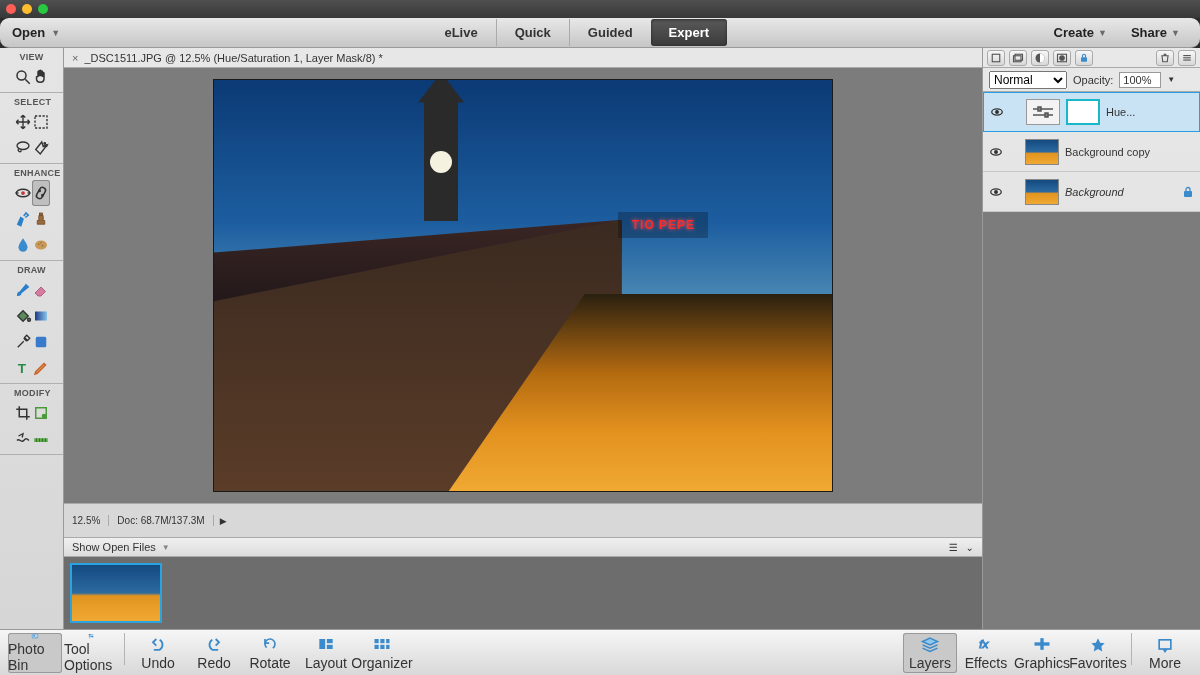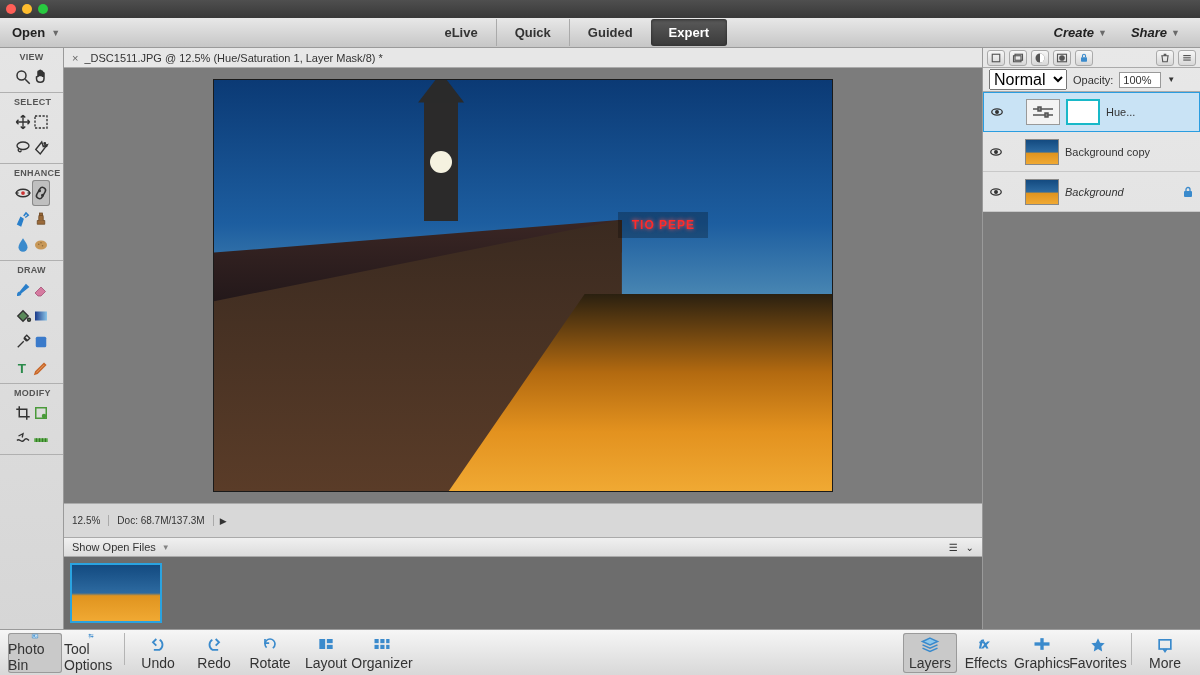--- a/index.html
+++ b/index.html
@@ -5,29 +5,29 @@
 * { margin: 0; padding: 0; box-sizing: border-box; font-family: "Lucida Grande", Arial, sans-serif; }
 body { width: 1200px; height: 675px; overflow: hidden; background: #2a2a2a; display: flex; flex-direction: column; }
 
 
 .titlebar { height: 18px; background: linear-gradient(#4f4f4f,#383838); display: flex; align-items: center; padding: 0 6px; gap: 6px; }
 .traffic { display: flex; gap: 6px; }
 .traffic span { width: 10px; height: 10px; border-radius: 50%; display: block; }
 .tr-close { background:#ff5f57; } .tr-min { background:#ffbd2e; } .tr-max { background:#28c940; }
 
 
-.appbar { height: 30px; background: linear-gradient(#e8e8e8,#c6c6c6); border-bottom: 1px solid #9a9a9a; display: flex; align-items: center; font-size: 13px; color:#222; }
+.appbar { height: 30px; background: linear-gradient(#e8e8e8,#c6c6c6); border-bottom: 1px solid #9a9a9a; display: flex; align-items: center; font-size: 13px; color:#222;border-radius:9px; }
 .appbar .left { width: 110px; display:flex; align-items:center; gap:6px; padding-left:12px; font-weight:600;}
 .appbar .left .caret { font-size: 9px; opacity:.6;}
 .appbar .tabs { flex: 1; display: flex; justify-content: center; gap: 0; }
 .appbar .tabs .tab { padding: 6px 18px; font-weight:600; color:#333; border-left:1px solid #aaa; cursor:pointer;}
 .appbar .tabs .tab:first-child{border-left:none;}
 .appbar .tabs .tab.active { background: linear-gradient(#5a5a5a,#3a3a3a); color:#fff; border-radius:3px; border-left:none; box-shadow:inset 0 1px 3px rgba(0,0,0,.5);}
 .appbar .right { display:flex; gap:4px; padding-right:10px;}
-.appbar .right .btn { padding:4px 10px; font-weight:600; display:flex; align-items:center; gap:4px;font-style:italic;}
+.appbar .right .btn { padding:4px 10px; font-weight:600; display:flex; align-items:center; gap:4px;}
 .appbar .right .btn .caret{font-size:9px;opacity:.6;}
 
 
 .main { flex: 1; display: flex; min-height: 0;}
 .toolbox { width: 64px; background: linear-gradient(#e5e5e5,#d6d6d6); border-right:1px solid #9a9a9a; display:flex; flex-direction:column; font-size:9px; color:#444;}
 .toolbox .section { border-bottom:1px solid #b0b0b0; padding:2px 14px;}
 .toolbox .section-label { text-align:center; font-weight:600; color:#555; letter-spacing:.3px; padding:2px 0;}
 .toolbox .tool-grid { display:grid; grid-template-columns: 1fr 1fr; }
 .tool-btn { height:26px; display:flex; align-items:center; justify-content:center; cursor:pointer; color:#444;}
 .tool-btn.selected { background:#bfbfbf; box-shadow:inset 0 0 0 1px #8a8a8a; border-radius:3px;}
@@ -63,21 +63,21 @@
 .thumb{width:92px;height:60px;border:2px solid #2aa3e0;background:#112238;position:relative;overflow:hidden;}
 .thumb .mini{position:absolute;inset:0;background:linear-gradient(180deg,#134a80 0%,#2d6aa0 50%,#e0941f 55%,#f0a933 100%);}
 
 
 .rightzone{width:218px;background:linear-gradient(#e8e8e8,#dadada);border-left:1px solid #9a9a9a;display:flex;flex-direction:column;font-size:11px;color:#333;}
 .layerbar{height:20px;border-bottom:1px solid #aaa;display:flex;align-items:center;padding:0 4px;justify-content:space-between;}
 .layerbar .icons{display:flex;gap:4px;}
 .layerbar .ic{width:18px;height:16px;background:linear-gradient(#f7f7f7,#d8d8d8);border:1px solid #aaa;border-radius:3px;display:flex;align-items:center;justify-content:center;}
 .layerbar .ic svg{width:12px;height:12px;}
 .layer-opts{height:24px;border-bottom:1px solid #aaa;display:flex;align-items:center;gap:6px;padding:0 6px;}
-.layer-opts select{flex:0 0 78px;font-size:16px;}
+.layer-opts select{flex:0 0 78px;font-size:12px;}
 .layer-opts .oplabel{font-size:11px;}
 .layer-opts .opval{width:42px;font-size:11px;background:#fff;border:1px solid #999;padding:1px 3px;}
 .layers{flex:0 0 auto;}
 .layer-row{height:40px;border-bottom:1px solid #c8c8c8;display:flex;align-items:center;gap:6px;padding:0 6px;}
 .layer-row.selected{background:#c9e3f5;border:1px solid #2a9de0;}
 .eye{width:14px;height:14px;}
 .eye svg{width:14px;height:14px;}
 .adj-icon{width:34px;height:26px;background:#f3f3f3;border:1px solid #999;display:flex;align-items:center;justify-content:center;}
 .adj-icon svg{width:26px;height:18px;}
 .mask{width:34px;height:26px;background:#fff;border:1px solid #888;}

